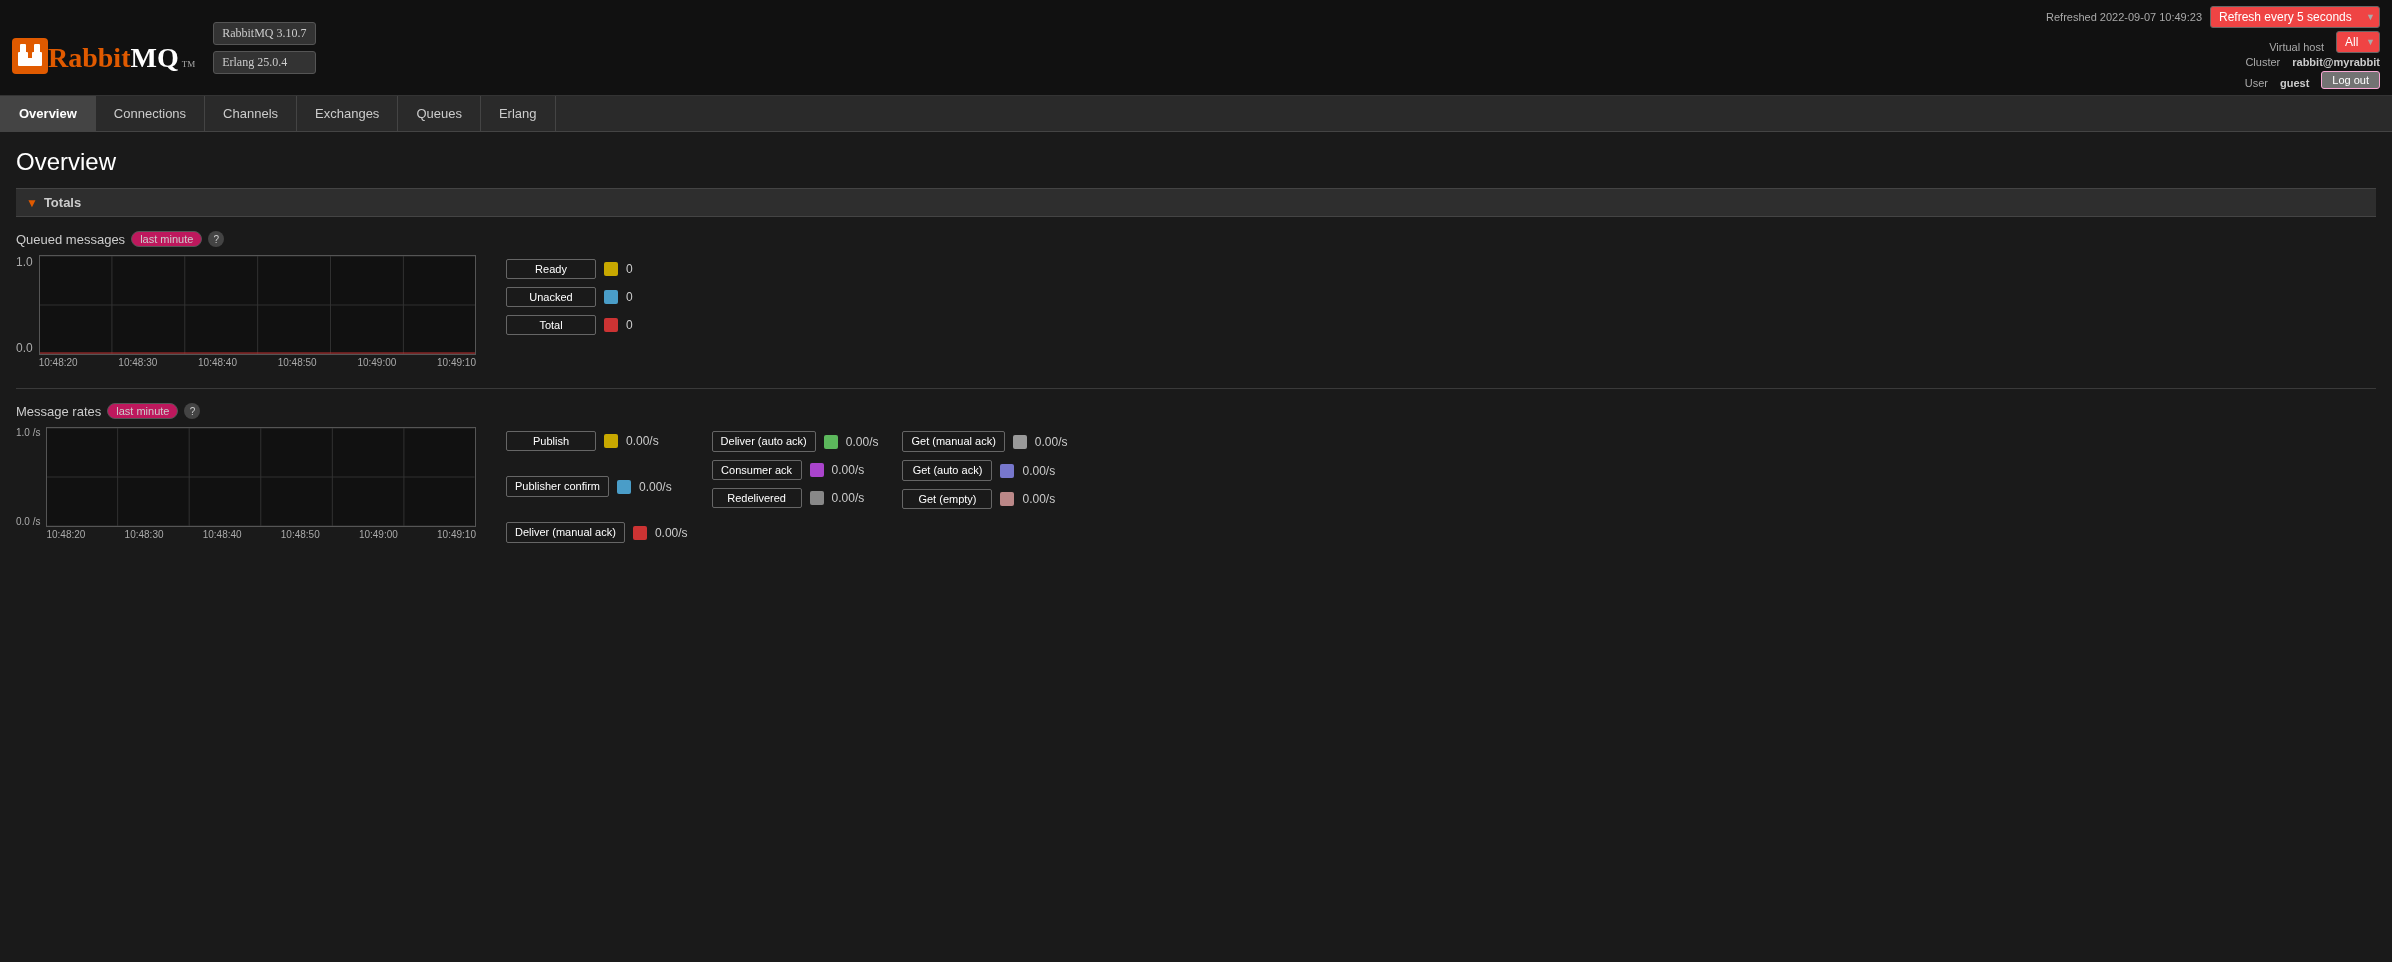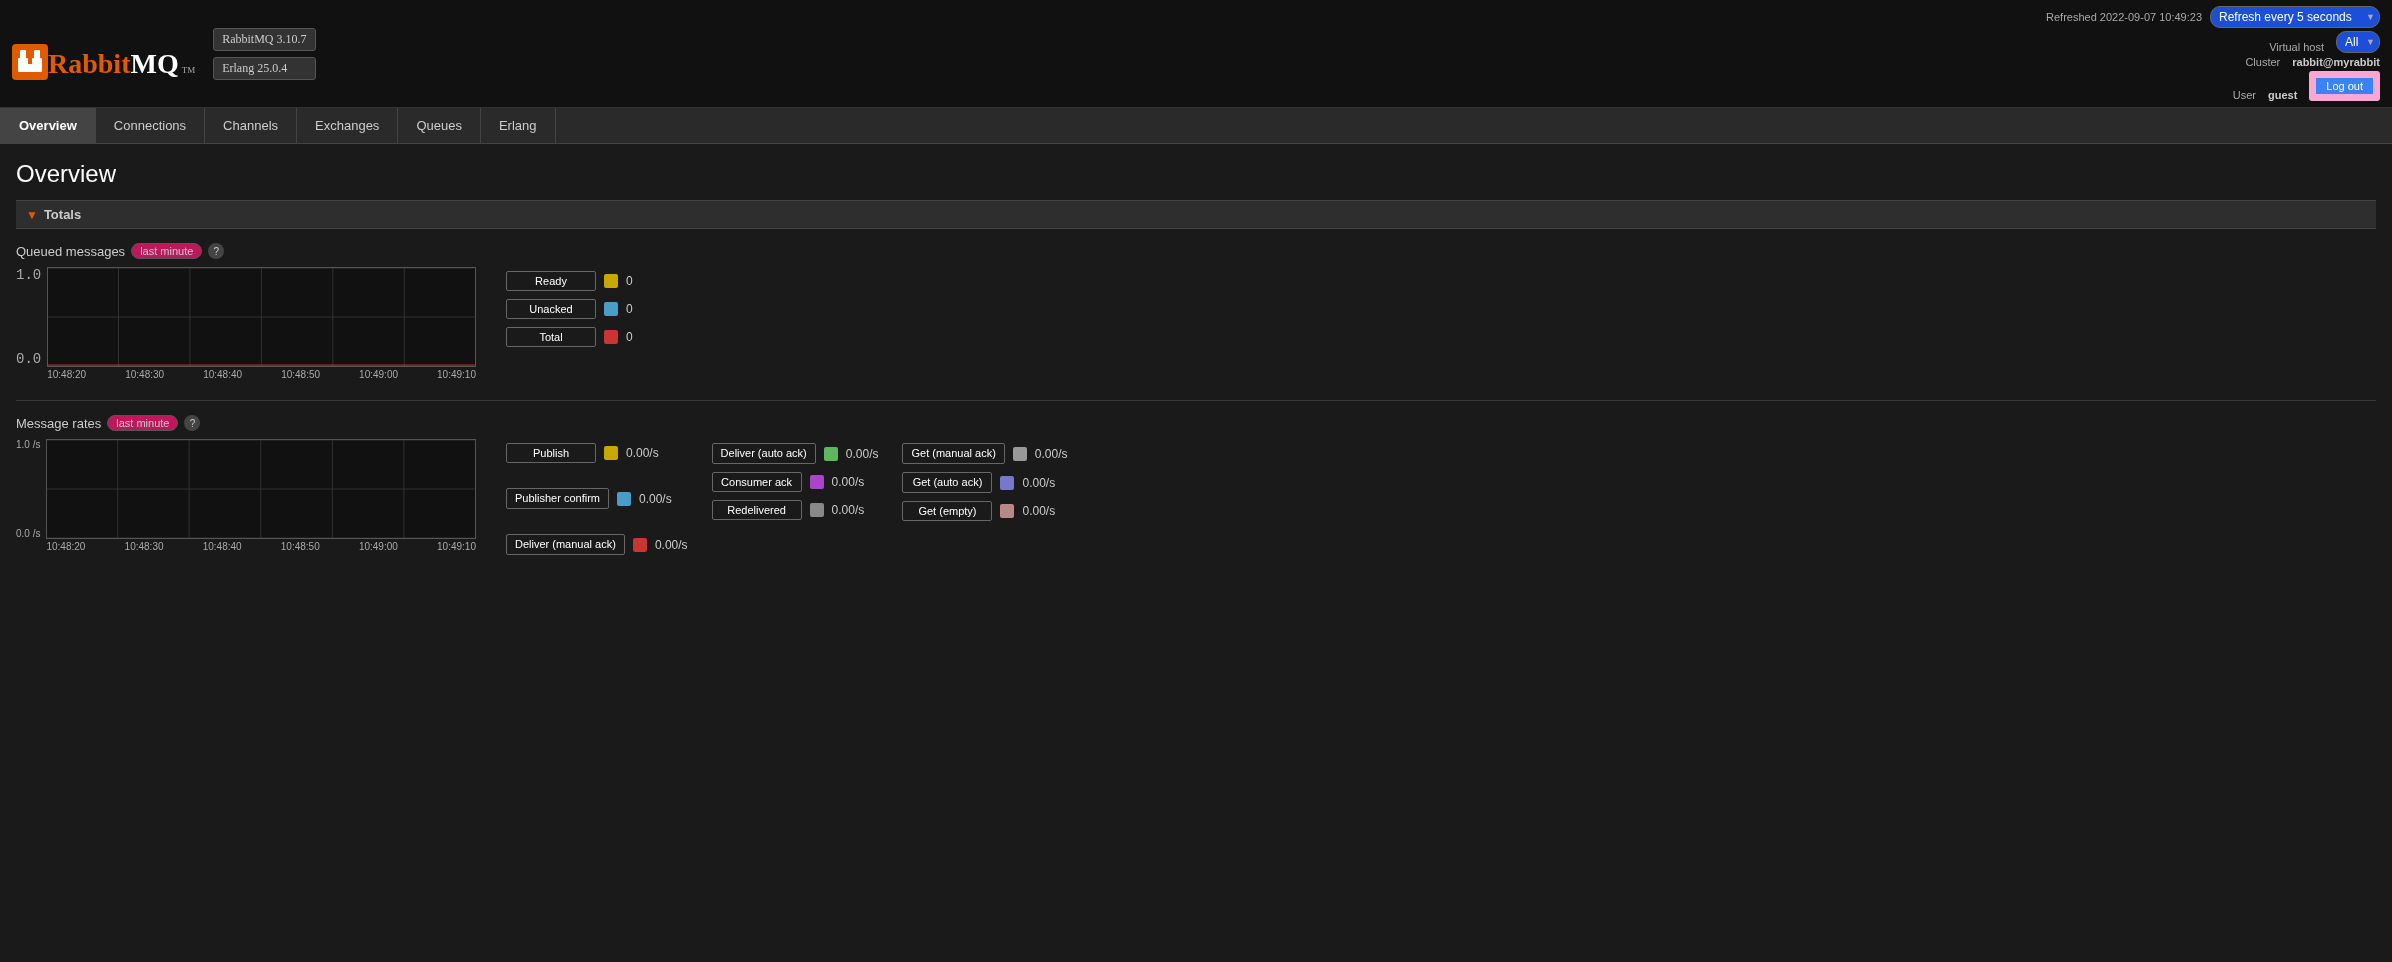--- a/index.html
+++ b/index.html
@@ -52,24 +52,24 @@
       gap: 3px;
     }
     .refresh-row {
       display: flex;
       align-items: center;
       gap: 8px;
       font-size: 11px;
       color: #aaa;
     }
     .refresh-select {
-      background: #1d4ed8;
+      background: #ef4444;
       color: #fff;
       border: 1px solid #666;
-      border-radius: 10px;
+      border-radius: 3px;
       padding: 3px 20px 3px 8px;
       font-size: 12px;
       cursor: pointer;
       appearance: none;
       -webkit-appearance: none;
       position: relative;
     }
     .select-wrapper {
       position: relative;
       display: inline-block;
@@ -88,23 +88,23 @@
       display: flex;
       align-items: flex-end;
       gap: 12px;
       font-size: 11px;
       color: #aaa;
     }
     .vhost-row strong, .cluster-row strong, .user-row strong {
       color: #ccc;
     }
     .log-out-btn {
-      background: #3b82f6;
-      color: #fff;
-      border: 7px solid #f9a8d4;
+      background: #737373;
+      color: #fff;
+      border: 1px solid #f9a8d4;
       border-radius: 3px;
       padding: 2px 10px;
       cursor: pointer;
       font-size: 11px;
     }
     
     .nav-bar {
       background: #2a2a2a;
       display: flex;
       align-items: stretch;
@@ -326,21 +326,21 @@
   <div>
     <div class="subsection-label">
       <span>Queued messages</span>
       <span class="badge-pill">last minute</span>
       <span class="help-icon">?</span>
     </div>
 
     <div class="chart-section">
       <div class="chart-container">
         <div style="display:flex;align-items:stretch;position:relative;">
-          <div style="display:flex;flex-direction:column;justify-content:space-between;margin-right:6px;font-size:14px;color:#aaa;height:100px;font-family:Liberation Mono, monospace;">
+          <div style="display:flex;flex-direction:column;justify-content:space-between;margin-right:6px;font-size:12px;color:#aaa;height:100px;">
             <span>1.0</span>
             <span>0.0</span>
           </div>
           <div style="flex:1;">
             <svg width="100%" height="100" viewBox="0 0 460 100" preserveAspectRatio="none" style="border:1px solid #555;background:#111;display:block;">
 
               <line x1="0" y1="0" x2="460" y2="0" stroke="#333" stroke-width="1"></line>
               <line x1="0" y1="50" x2="460" y2="50" stroke="#333" stroke-width="1"></line>
               <line x1="0" y1="100" x2="460" y2="100" stroke="#333" stroke-width="1"></line>
 

